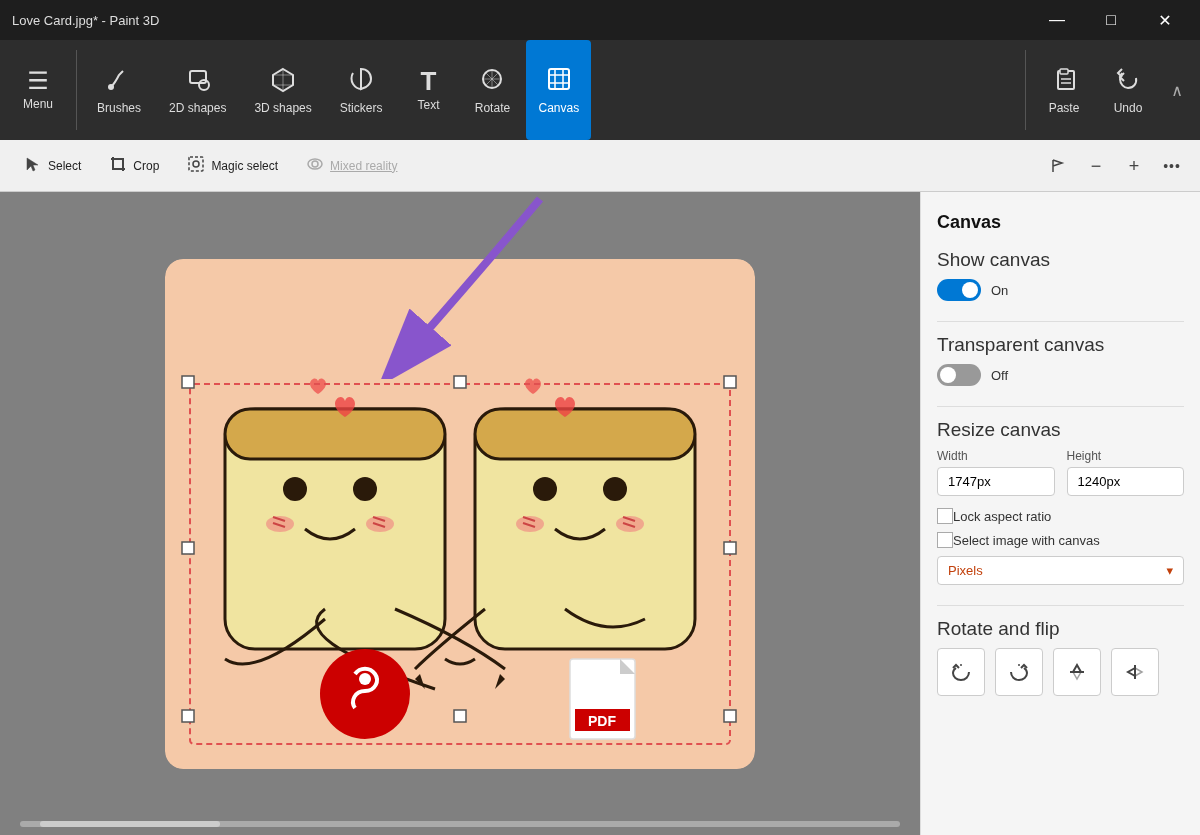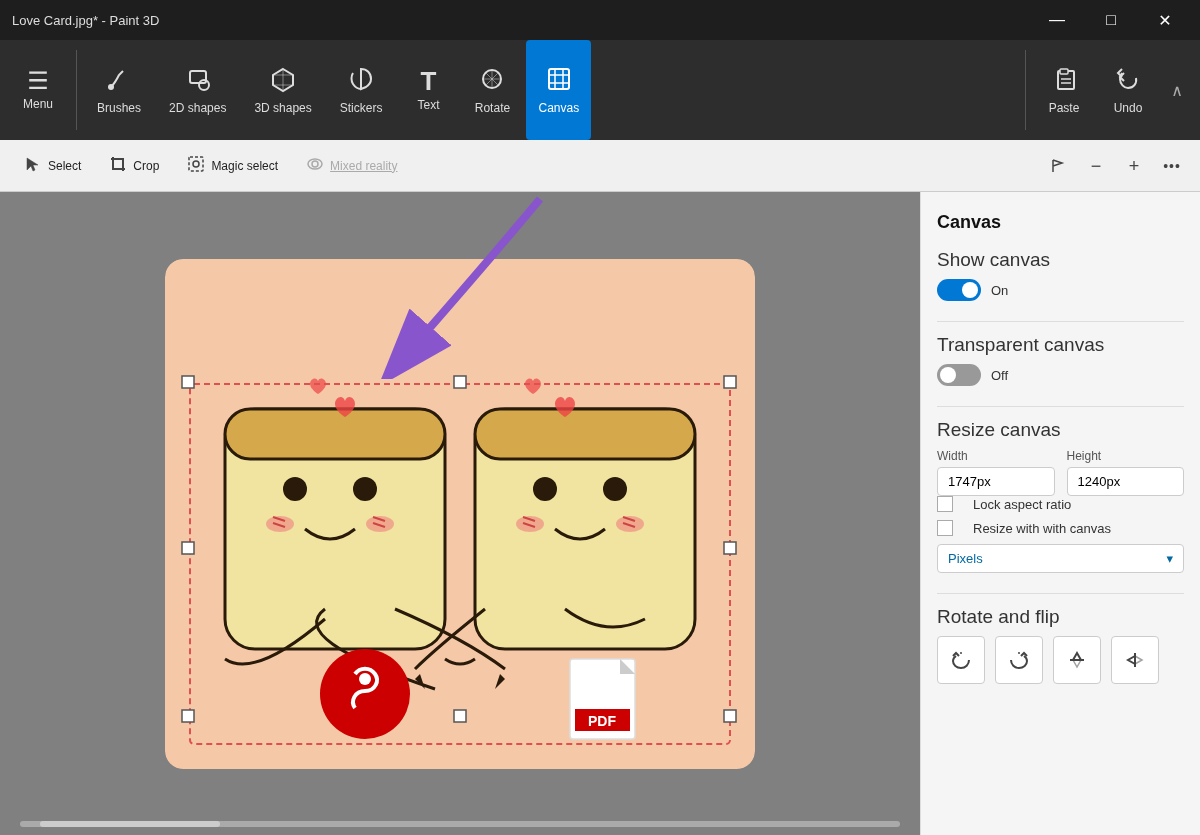--- a/index.html
+++ b/index.html
@@ -153,54 +153,54 @@
       background: #fff;
       border-radius: 50%;
     }
     .toggle.on .toggle-knob { right: 3px; }
     .toggle.off .toggle-knob { left: 3px; }
     .toggle-label { font-size: 13px; color: #333; }
 
     .divider-h { height: 1px; background: #ddd; margin: 12px 0; }
 
     
-    .resize-row { display: flex; gap: 12px; }
+    .resize-row { display: flex; gap: 12px; margin-bottom: 12px; }
     .resize-col { flex: 1; }
     .resize-col-label { font-size: 12px; color: #555; margin-bottom: 4px; }
     .resize-input {
       width: 100%;
       padding: 6px 10px;
       border: 1px solid #ccc;
       border-radius: 4px;
       font-size: 13px;
       background: #fff;
     }
 
     
-    .checkbox-row { display: flex; align-items: center; gap: 20px; margin-bottom: 8px; }
+    .checkbox-row { display: flex; align-items: center; gap: 0; margin-bottom: 8px; }
     .checkbox {
       width: 16px; height: 16px;
       border: 1px solid #aaa;
       background: #fff;
       display: flex; align-items: center; justify-content: center;
     }
     .checkbox-label { font-size: 13px; color: #333; }
 
     
     .dropdown-row {
       display: flex;
       align-items: center;
       justify-content: space-between;
       border: 1px solid #ccc;
       border-radius: 4px;
       padding: 6px 10px;
       background: #fff;
       cursor: pointer;
       font-size: 13px;
-      color: #0369a1;
+      color: #c2410c;
       margin-bottom: 12px;
     }
 
     
     .rotate-row { display: flex; gap: 10px; }
     .rotate-btn {
       width: 48px; height: 48px;
       border: 1px solid #ccc;
       border-radius: 4px;
       background: #fff;
@@ -496,21 +496,21 @@
           <div class="resize-col-label">Height</div>
           <input class="resize-input" type="text" value="1240px" style="">
         </div>
       </div>
       <div class="checkbox-row">
         <div class="checkbox"></div>
         <span class="checkbox-label">Lock aspect ratio</span>
       </div>
       <div class="checkbox-row">
         <div class="checkbox"></div>
-        <span class="checkbox-label">Resize with with canvas</span>
+        <span class="checkbox-label">Select image with canvas</span>
       </div>
       <div class="dropdown-row">
         <span>Pixels</span>
         <span>▾</span>
       </div>
     </div>
 
     <div class="divider-h"></div>
 
     <div class="panel-section">

